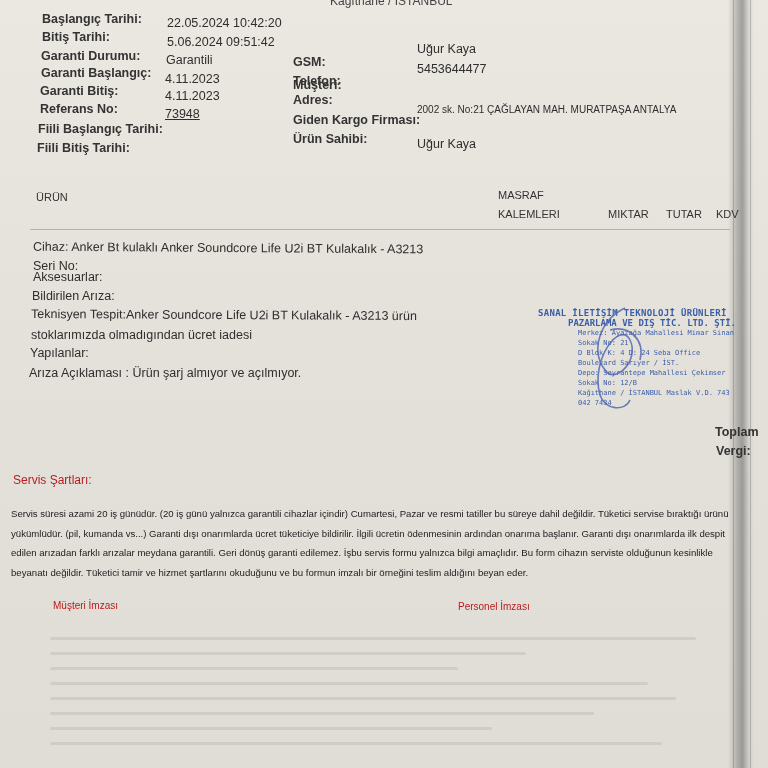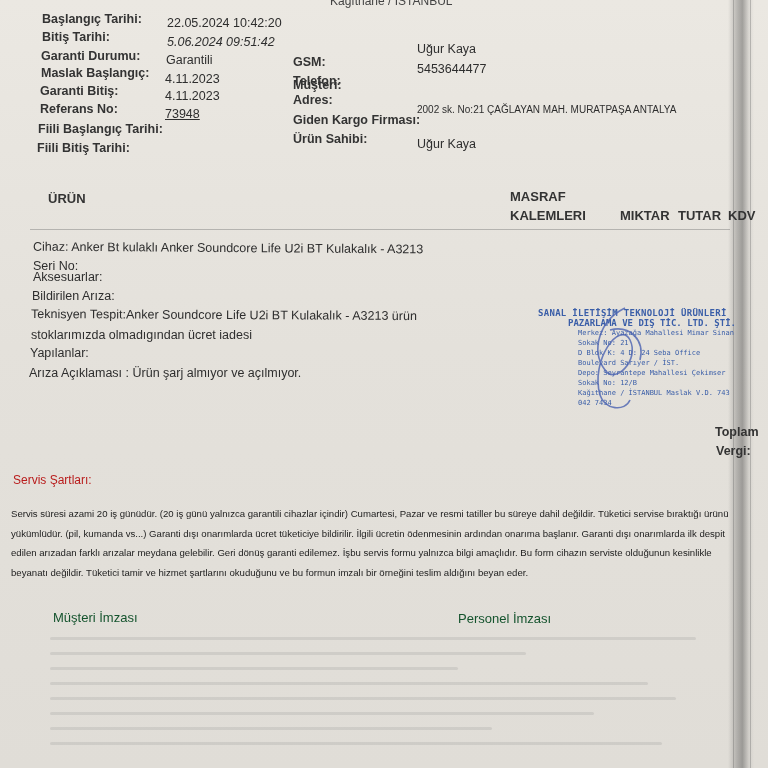--- a/index.html
+++ b/index.html
@@ -15,26 +15,26 @@
   }
   .edge-shadow {
     position: absolute; top: 0; bottom: 0; left: 728px; width: 26px;
     background: linear-gradient(90deg, rgba(0,0,0,0) 0%, rgba(90,90,90,0.35) 35%, rgba(70,70,70,0.45) 55%, rgba(120,120,120,0.15) 80%, rgba(0,0,0,0) 100%);
   }
   .edge-line { position: absolute; top: 0; bottom: 0; width: 1px; background: rgba(100,100,100,0.35); }
   .abs { position: absolute; white-space: nowrap; }
   .lbl { font-weight: bold; font-size: 12.5px; color: #333; }
   .val { font-size: 12.5px; color: #2e2e2e; }
   .top-cut { font-size: 12px; color: #444; top: -6px; left: 330px; }
-  .hdr { font-weight: bold; font-size: 13px; color: #333; margin-left: 12px; }
+  .hdr { font-weight: normal; font-size: 11px; color: #333; }
   .divider { position: absolute; height: 1px; background: rgba(120,120,120,0.45); }
   .body-line { font-size: 12.5px; color: #2e2e2e; }
   .terms-title { font-size: 12px; color: #b91c1c; }
   .terms { font-size: 9.6px; color: #222; line-height: 19.5px; }
-  .sig { font-size: 13px; color: #14532d; margin-top: 10px; }
+  .sig { font-size: 10px; color: #b91c1c; }
   .stamp {
     position: absolute; left: 538px; top: 308px; width: 200px; height: 100px;
     color: #3a5ea8; font-family: "DejaVu Sans Mono", monospace;
   }
   .stamp .s1 { font-weight: bold; font-size: 9px; letter-spacing: 0.3px; }
   .stamp .s2 { font-weight: bold; font-size: 9px; padding-left: 30px; }
   .stamp .s3 { font-size: 7px; line-height: 10px; margin-left: 40px; }
   .scribble { position: absolute; left: 570px; top: 300px; width: 90px; height: 120px; }
   .faint-rows { position: absolute; left: 50px; top: 625px; width: 680px; height: 140px; opacity: 0.16; }
   .faint-rows div { height: 3px; background: #777; margin: 12px 0; border-radius: 2px; }
@@ -46,24 +46,24 @@
 <div class="edge-line" style="left:733px;"></div>
 <div class="edge-line" style="left:750px;"></div>
 <div class="edge-shadow"></div>
 
 <div class="abs top-cut">Kağıthane / İSTANBUL</div>
 
 <div>
   <div class="abs lbl" style="left:42px;top:12px;">Başlangıç Tarihi:</div>
   <div class="abs val" style="left:167px;top:16px;">22.05.2024 10:42:20</div>
   <div class="abs lbl" style="left:42px;top:30px;">Bitiş Tarihi:</div>
-  <div class="abs val" style="left:167px;top:35px;font-style:italic;">5.06.2024 09:51:42</div>
+  <div class="abs val" style="left:167px;top:35px;">5.06.2024 09:51:42</div>
   <div class="abs lbl" style="left:41px;top:49px;">Garanti Durumu:</div>
   <div class="abs val" style="left:166px;top:53px;">Garantili</div>
-  <div class="abs lbl" style="left:41px;top:66px;">Maslak Başlangıç:</div>
+  <div class="abs lbl" style="left:41px;top:66px;">Garanti Başlangıç:</div>
   <div class="abs val" style="left:165px;top:72px;">4.11.2023</div>
   <div class="abs lbl" style="left:40px;top:84px;">Garanti Bitiş:</div>
   <div class="abs val" style="left:165px;top:89px;">4.11.2023</div>
   <div class="abs lbl" style="left:40px;top:102px;">Referans No:</div>
   <div class="abs val" style="left:165px;top:107px;text-decoration:underline;">73948</div>
   <div class="abs lbl" style="left:38px;top:122px;">Fiili Başlangıç Tarihi:</div>
   <div class="abs lbl" style="left:37px;top:141px;">Fiili Bitiş Tarihi:</div>
 </div>
 
 <div>
@@ -112,21 +112,21 @@
   <path d="M55 8 C30 20, 20 50, 35 70 C45 85, 70 60, 60 40 C50 20, 20 60, 30 95 C35 110, 55 112, 60 100 M40 30 C60 25, 75 40, 70 60" fill="none" stroke="#4a62b0" stroke-width="1.6" opacity="0.8"></path>
 </svg>
 
 <div class="abs lbl" style="left:715px;top:425px;">Toplam</div>
 <div class="abs lbl" style="left:716px;top:444px;">Vergi:</div>
 
 <div class="abs terms-title" style="left:13px;top:473px;">Servis Şartları:</div>
 <div class="abs terms" style="left:11px;top:504px;">
   <div>Servis süresi azami 20 iş günüdür. (20 iş günü yalnızca garantili cihazlar içindir) Cumartesi, Pazar ve resmi tatiller bu süreye dahil değildir. Tüketici servise bıraktığı ürünü</div>
   <div>yükümlüdür. (pil, kumanda vs...) Garanti dışı onarımlarda ücret tüketiciye bildirilir. İlgili ücretin ödenmesinin ardından onarıma başlanır. Garanti dışı onarımlarda ilk despit</div>
-  <div>edilen arızadan farklı arızalar meydana gelebilir. Geri dönüş garanti edilemez. İşbu servis formu yalnızca bilgi amaçlıdır. Bu form cihazın serviste olduğunun kesinlikle</div>
+  <div>edilen arızadan farklı arızalar meydana garantili. Geri dönüş garanti edilemez. İşbu servis formu yalnızca bilgi amaçlıdır. Bu form cihazın serviste olduğunun kesinlikle</div>
   <div>beyanatı değildir. Tüketici tamir ve hizmet şartlarını okuduğunu ve bu formun imzalı bir örneğini teslim aldığını beyan eder.</div>
 </div>
 
 <div class="abs sig" style="left:53px;top:600px;">Müşteri İmzası</div>
 <div class="abs sig" style="left:458px;top:601px;">Personel İmzası</div>
 
 <div class="faint-rows">
   <div style="width:95%"></div>
     <div style="width:70%"></div>
     <div style="width:60%"></div>

